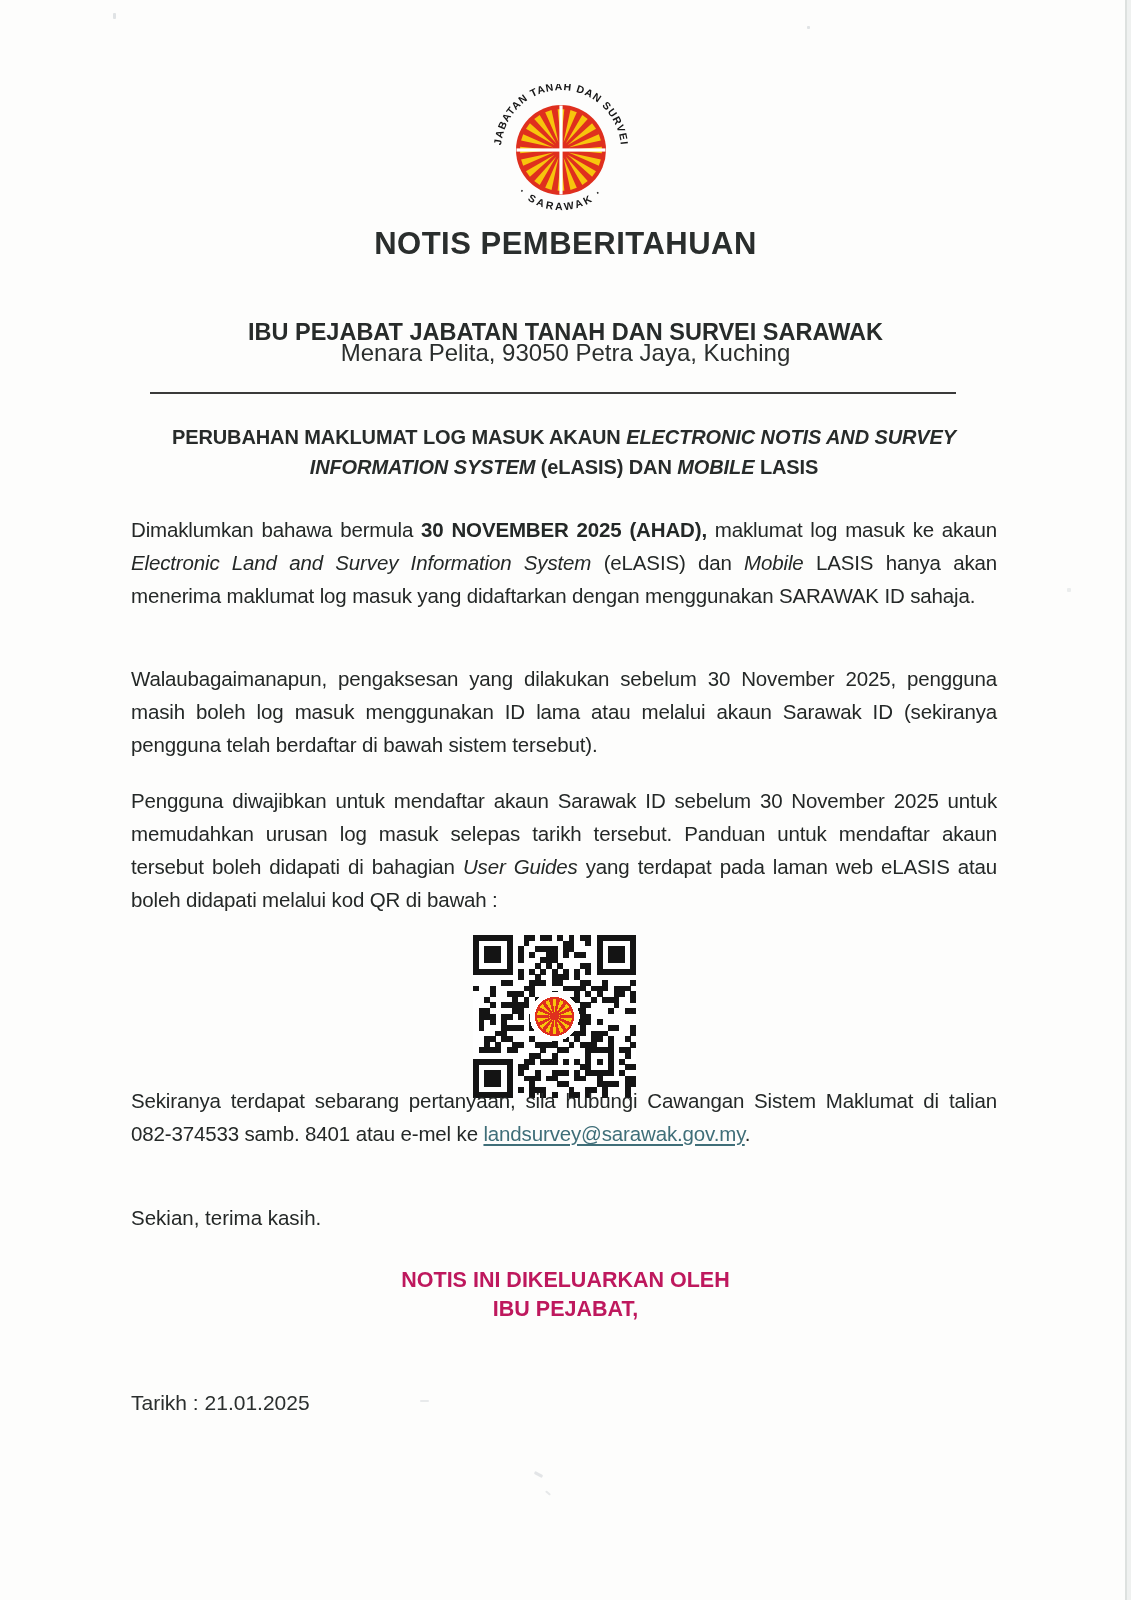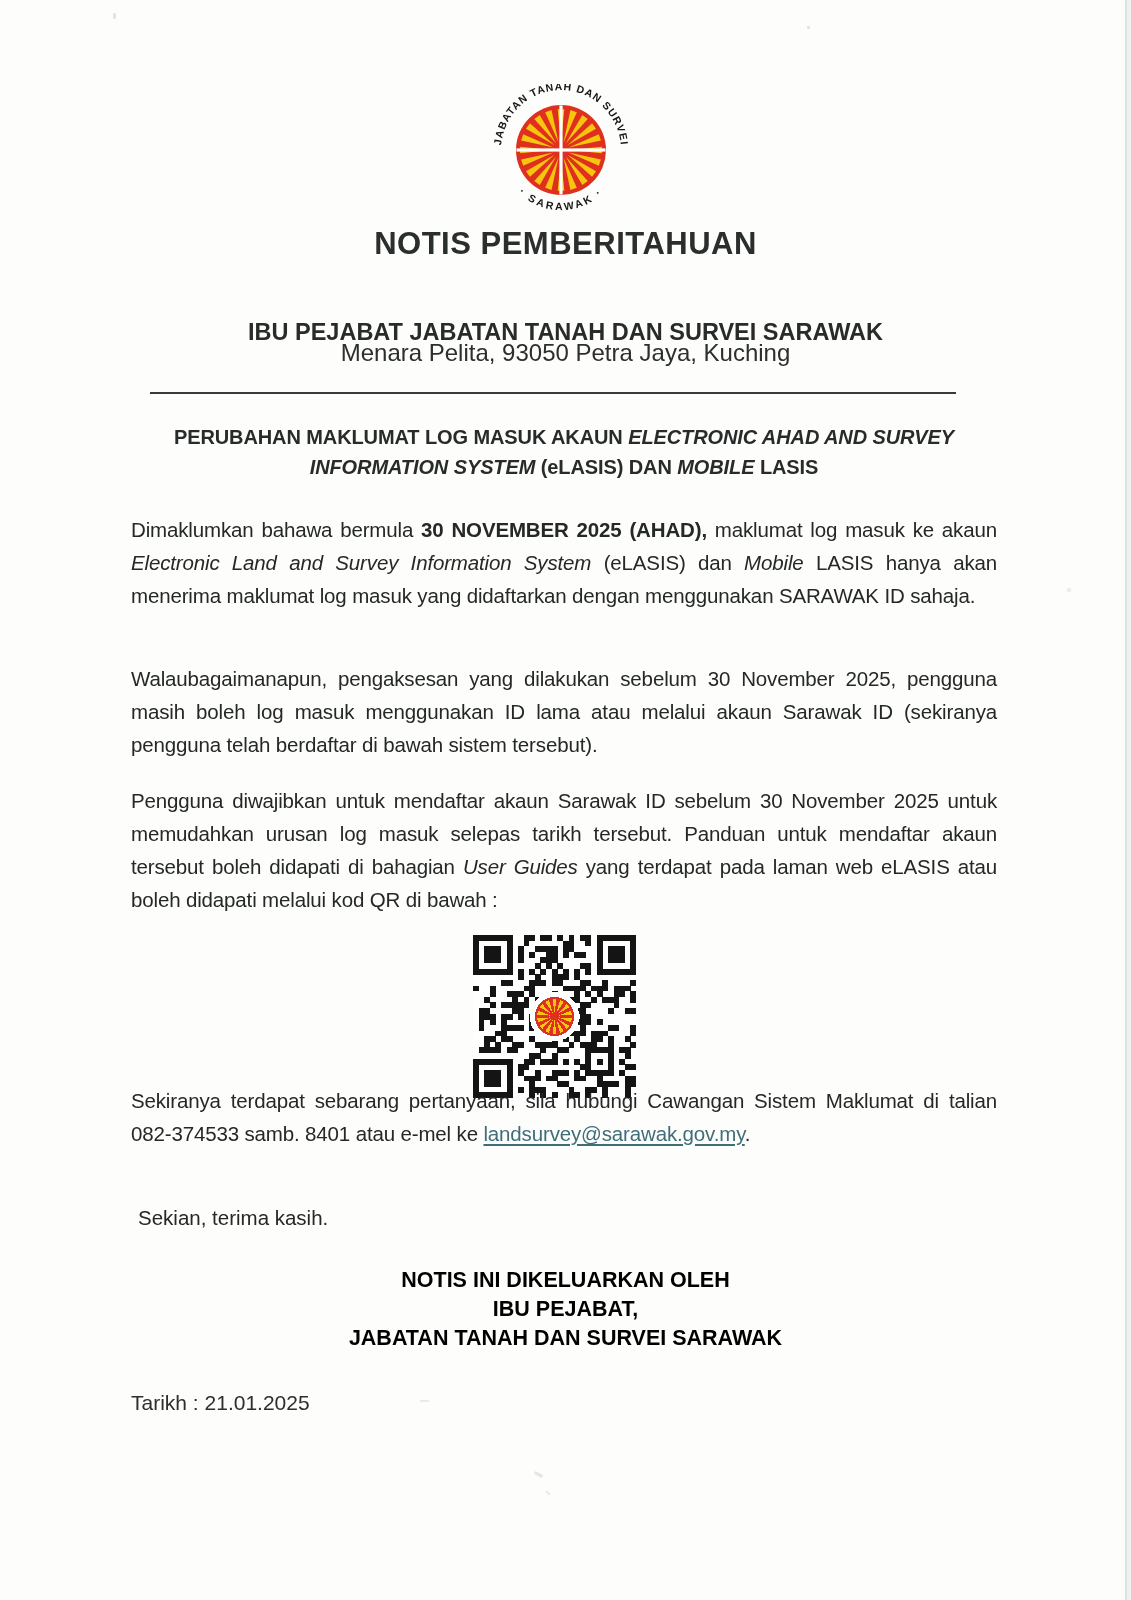--- a/index.html
+++ b/index.html
@@ -56,27 +56,27 @@
   .r-bi{font-weight:700;font-style:italic;}
   .r-link{color:#3f6e78;text-decoration:underline;text-underline-offset:3px;cursor:pointer;}
 
   .qr-wrap{
     position:absolute;left:473px;top:935px;width:163px;height:163px;
     background:#ffffff;
   }
   .qr-wrap svg{width:100%;height:100%;shape-rendering:crispEdges;}
 
   .closing{
-    position:absolute;left:138px;top:1206px;
+    position:absolute;left:131px;top:1206px;
     font-size:20.5px;color:#242827;
   }
   .issued{
     position:absolute;left:0;top:1266px;width:100%;
     text-align:center;font-weight:700;font-size:21.5px;
-    line-height:29px;color:#000000;
+    line-height:29px;color:#be185d;
   }
   .date{
     position:absolute;left:131px;top:1391px;
     font-size:21px;color:#2b2f2e;
   }
 
   
   .edge-line{position:absolute;right:4px;top:0;width:2px;height:100%;background:#dde1df;}
   .edge-soft{position:absolute;right:0;top:0;width:4px;height:100%;background:#eff1f0;}
   .speck{position:absolute;background:#c9ced2;opacity:.55;border-radius:1px;}
@@ -128,21 +128,21 @@
     </text>
   </svg>
 
   <div class="title">NOTIS PEMBERITAHUAN</div>
 
   <div class="office">IBU PEJABAT JABATAN TANAH DAN SURVEI SARAWAK</div>
   <div class="address">Menara Pelita, 93050 Petra Jaya, Kuching</div>
 
   <div class="rule"></div>
 
-  <div class="subject l1"><span class="r-b">PERUBAHAN MAKLUMAT LOG MASUK AKAUN </span><span class="r-bi">ELECTRONIC AHAD AND SURVEY</span></div>
+  <div class="subject l1"><span class="r-b">PERUBAHAN MAKLUMAT LOG MASUK AKAUN </span><span class="r-bi">ELECTRONIC NOTIS AND SURVEY</span></div>
   <div class="subject l2"><span class="r-bi">INFORMATION SYSTEM</span><span class="r-b"> (eLASIS) DAN </span><span class="r-bi">MOBILE</span><span class="r-b"> LASIS</span></div>
 
   <p class="para p1"><span class="r-n">Dimaklumkan bahawa bermula </span><span class="r-b">30 NOVEMBER 2025 (AHAD),</span><span class="r-n"> maklumat log masuk ke akaun </span><span class="r-i">Electronic Land and Survey Information System</span><span class="r-n"> (eLASIS) dan </span><span class="r-i">Mobile</span><span class="r-n"> LASIS hanya akan menerima maklumat log masuk yang didaftarkan dengan menggunakan SARAWAK ID sahaja.</span></p>
   <p class="para p2"><span class="r-n">Walaubagaimanapun, pengaksesan yang dilakukan sebelum 30 November 2025, pengguna masih boleh log masuk menggunakan ID lama atau melalui akaun Sarawak ID (sekiranya pengguna telah berdaftar di bawah sistem tersebut).</span></p>
   <p class="para p3"><span class="r-n">Pengguna diwajibkan untuk mendaftar akaun Sarawak ID sebelum 30 November 2025 untuk memudahkan urusan log masuk selepas tarikh tersebut. Panduan untuk mendaftar akaun tersebut boleh didapati di bahagian </span><span class="r-i">User Guides</span><span class="r-n"> yang terdapat pada laman web eLASIS atau boleh didapati melalui kod QR di bawah :</span></p>
 
   <div class="qr-wrap">
     <svg id="qr" viewBox="0 0 29 29">
       <g id="qr-modules">
           <rect x="9" y="0" width="1.04" height="1.04" fill="#141414"></rect>
@@ -558,21 +558,20 @@
     </svg>
   </div>
 
   <p class="para contact"><span class="r-n">Sekiranya terdapat sebarang pertanyaan, sila hubungi Cawangan Sistem Maklumat di talian 082-374533 samb. 8401 atau e-mel ke </span><span class="r-link">landsurvey@sarawak.gov.my</span><span class="r-n">.</span></p>
 
   <div class="closing">Sekian, terima kasih.</div>
 
   <div class="issued">
     <div>NOTIS INI DIKELUARKAN OLEH</div>
     <div>IBU PEJABAT,</div>
-    <div>JABATAN TANAH DAN SURVEI SARAWAK</div>
   </div>
 
   <div class="date">Tarikh : 21.01.2025</div>
 
   <div class="edge-soft"></div>
   <div class="edge-line"></div>
   <div class="speck s1"></div>
   <div class="speck s2"></div>
   <div class="speck s3"></div>
   <div class="speck s4"></div>

